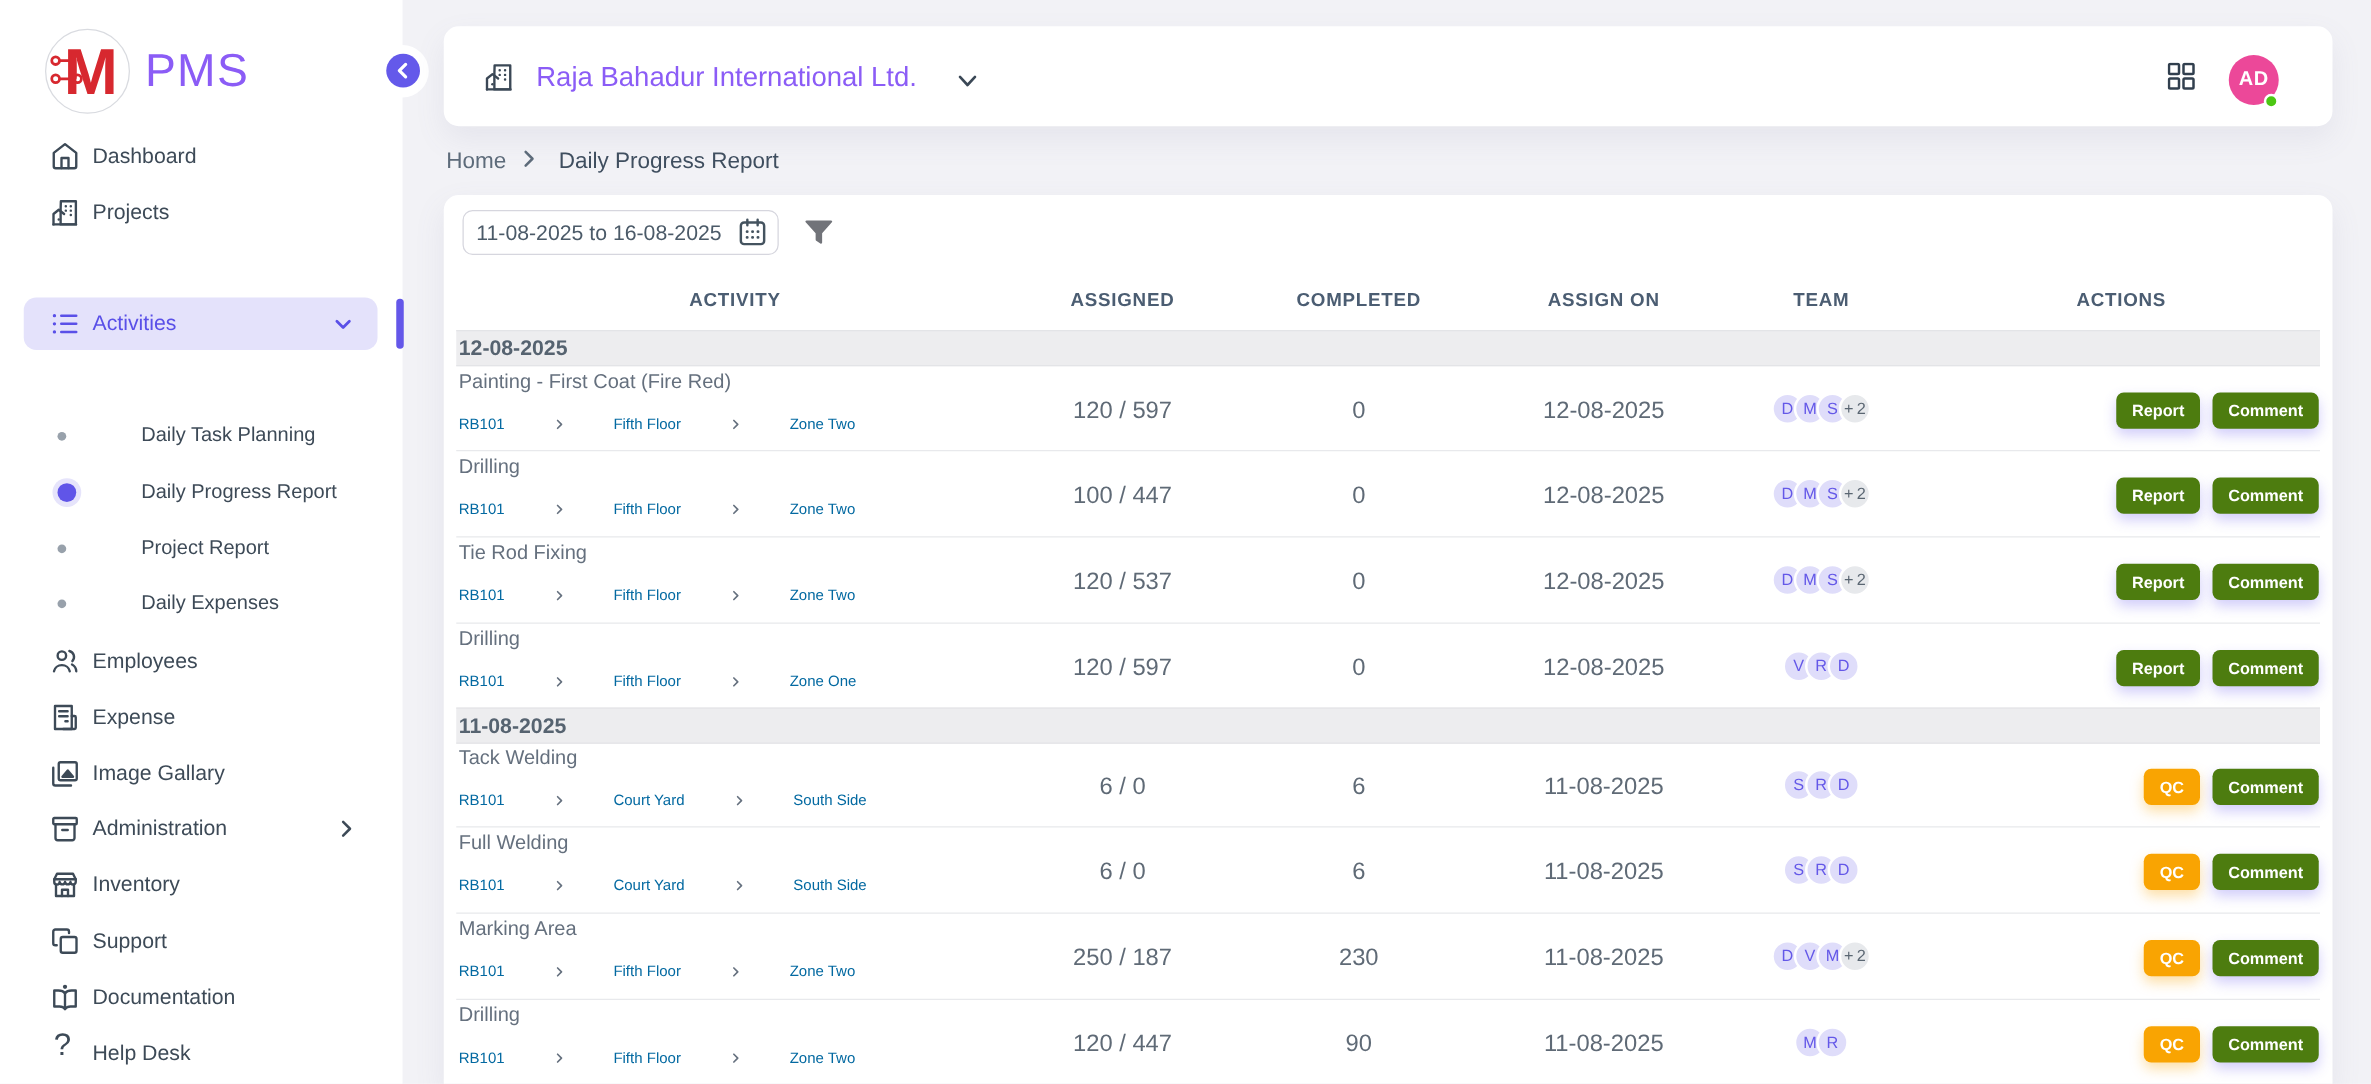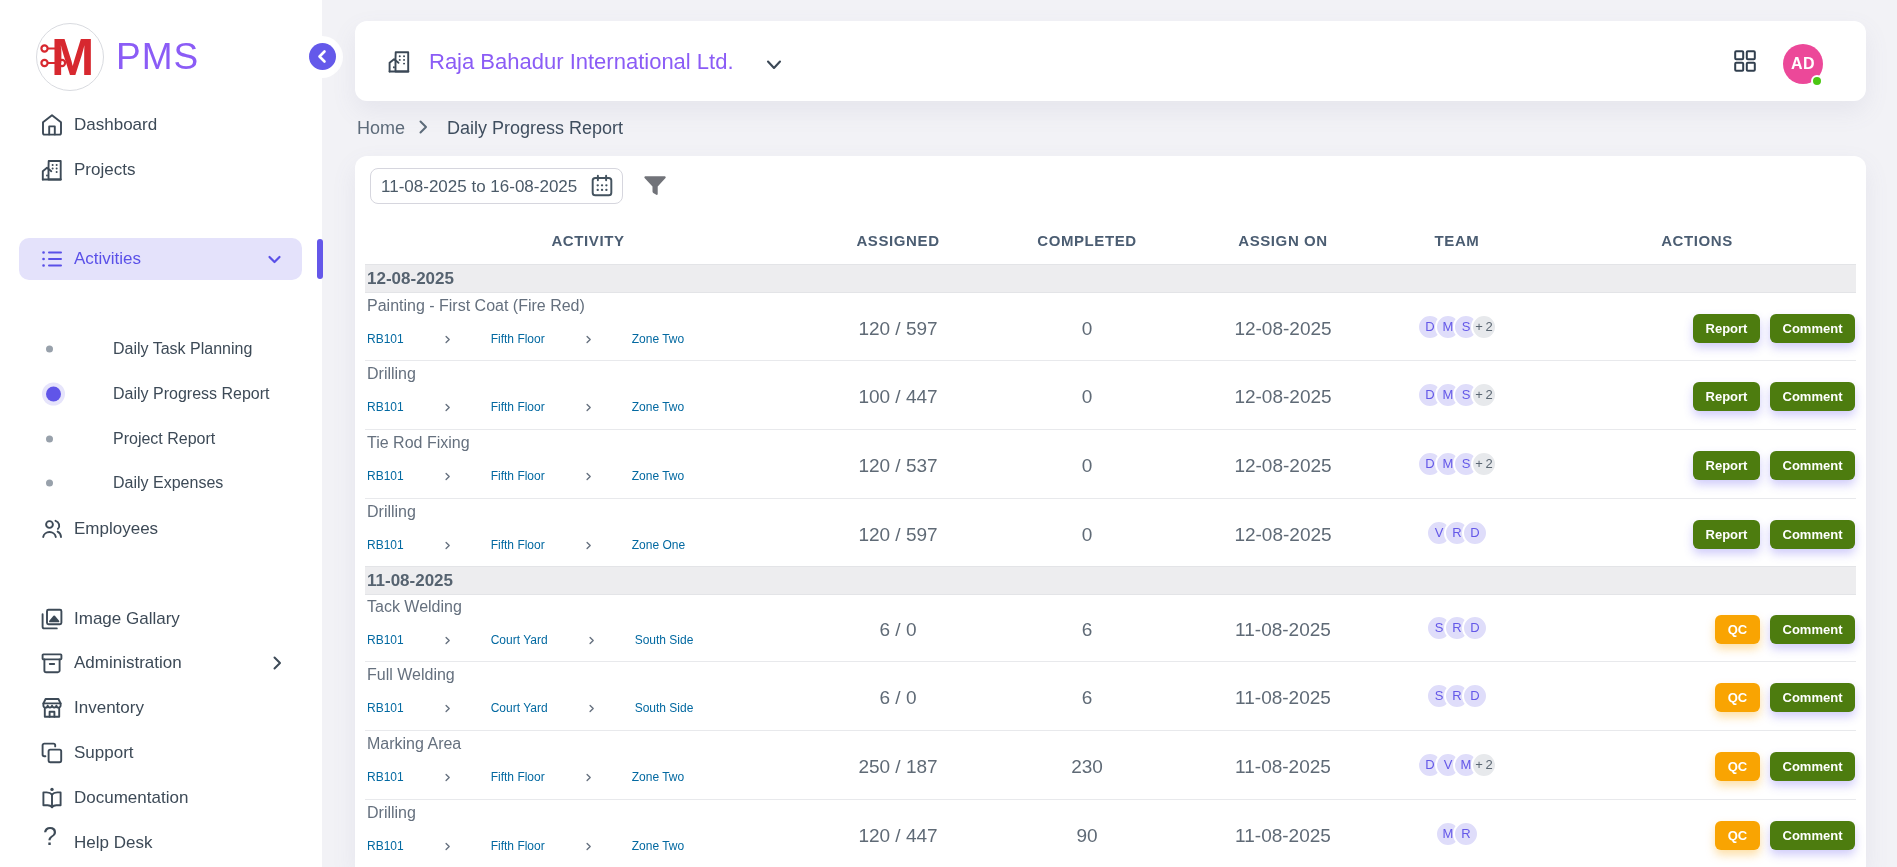--- a/index.html
+++ b/index.html
@@ -115,20 +115,28 @@
     </div>
 
   <div class="menu-item" style="top:507px">
     <svg class="mi-icon" viewBox="0 0 24 24" fill="none" stroke="#3d4a57" stroke-width="1.9" stroke-linecap="round" stroke-linejoin="round">
         <circle cx="9.5" cy="7.5" r="3.4"></circle>
         <path d="M3.2 20a6.4 6 0 0 1 12.6 0"></path>
         <path d="M15.5 3.8a4.9 4.9 0 0 1 2.4 8.1M17.6 14.6a6.3 6.3 0 0 1 3.4 5.4"></path>
       </svg>
     <div class="mi-label">Employees</div>
   </div>
+  <div class="menu-item" style="top:552px">
+    <svg class="mi-icon" viewBox="0 0 24 24" fill="none" stroke="#3d4a57" stroke-width="1.9" stroke-linecap="round" stroke-linejoin="round">
+        <path d="M4 21.2V2.8h13.4v18.4Z"></path>
+        <path d="M7.3 7h6.8M7.3 11h6.8M12.3 15h1.8"></path>
+        <path d="M17.4 10.8h2.2a1 1 0 0 1 1 1v8.4a1 1 0 0 1-1 1h-9"></path>
+      </svg>
+    <div class="mi-label">Expense</div>
+  </div>
   <div class="menu-item" style="top:597px">
     <svg class="mi-icon" viewBox="0 0 24 24" fill="none" stroke="#3d4a57" stroke-width="1.9" stroke-linecap="round" stroke-linejoin="round">
         <rect x="7" y="2.8" width="14.4" height="14.4" rx="1.4"></rect>
         <path d="M2.6 7.2v12.6a1.6 1.6 0 0 0 1.6 1.6h12.6"></path>
         <path d="m10 14.4 4.2-5 4.2 5Z" fill="#3d4a57"></path>
       </svg>
     <div class="mi-label">Image Gallary</div>
   </div>
   <div class="menu-item" style="top:641px">
     <svg class="mi-icon" viewBox="0 0 24 24" fill="none" stroke="#3d4a57" stroke-width="1.9" stroke-linecap="round" stroke-linejoin="round">

